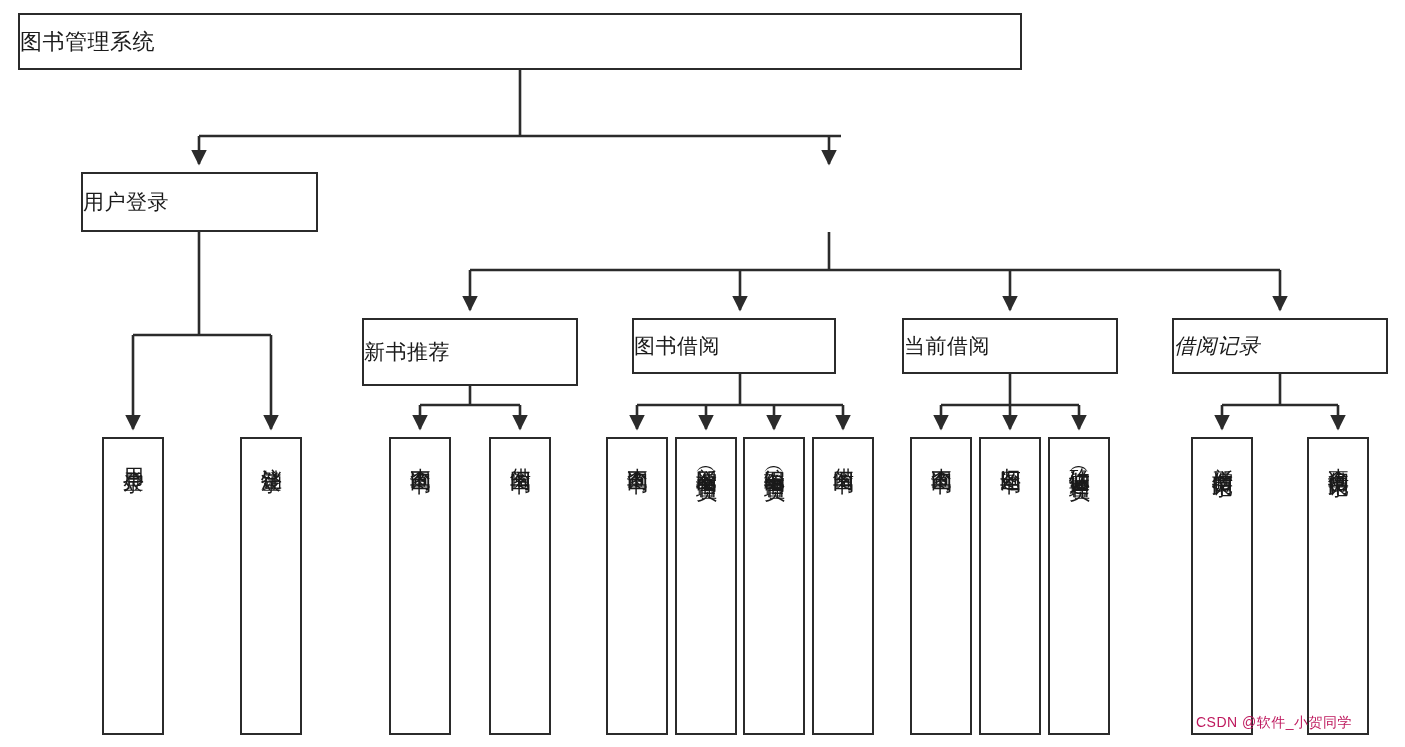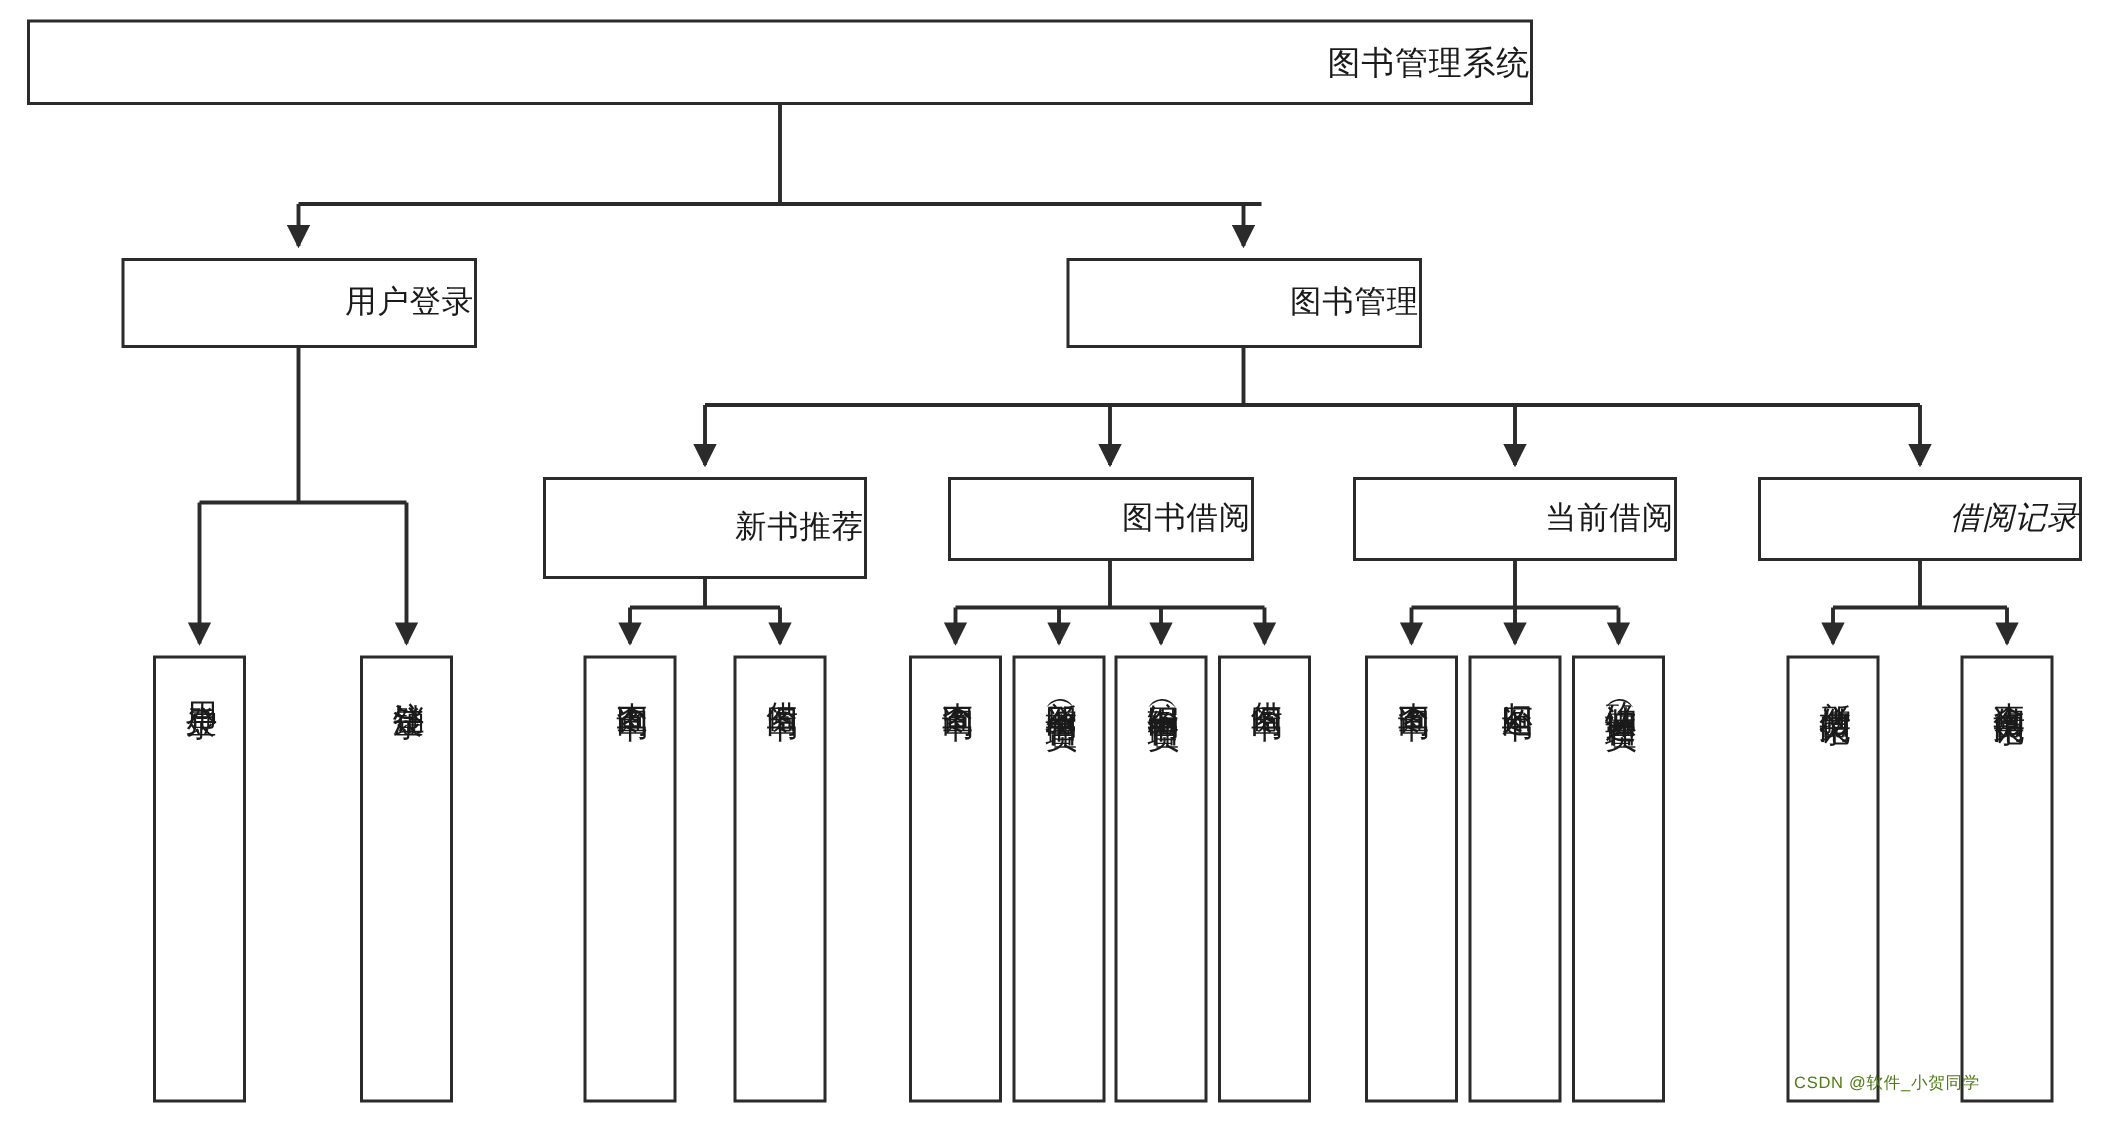--- a/index.html
+++ b/index.html
@@ -26,21 +26,21 @@
     height: 747px;
     pointer-events: none;
   }
   .node {
     position: absolute;
     box-sizing: border-box;
     background: #ffffff;
     border: 2px solid #2b2b2b;
     display: flex;
     align-items: center;
-    justify-content: flex-end;
+    justify-content: flex-start;
     color: #1a1a1a;
   }
   .node .label {
     display: block;
     text-align: center;
     line-height: 1.18;
     white-space: nowrap;
   }
   .node.horiz .label {
     font-size: 21px;
@@ -57,22 +57,22 @@
   .node.vert .label {
     writing-mode: vertical-rl;
     text-orientation: upright;
     font-size: 21px;
     line-height: 1.28;
     letter-spacing: 2px;
     margin: 0 auto;
   }
   .watermark {
     position: absolute;
-    font-size: 11px;
-    color: #4d7c0f;
+    font-size: 14px;
+    color: #be185d;
     white-space: nowrap;
     letter-spacing: 0.5px;
   }
 </style>
 </head>
 <body>
 
 <div id="canvas">
 
   <svg class="edges" viewBox="0 0 1405 747" xmlns="http://www.w3.org/2000/svg">
@@ -126,23 +126,20 @@
   </svg>
 
   <div class="node root horiz" style="left:18px; top:13px; width:1004px; height:57px;">
     <span class="label">图书管理系统</span>
   </div>
 
   <div class="node horiz" style="left:81px; top:172px; width:237px; height:60px;">
     <span class="label">用户登录</span>
   </div>
 
-  <div class="node horiz" style="left:711px; top:172px; width:237px; height:60px;">
-    <span class="label">图书管理</span>
-  </div>
 
   <div class="node horiz" style="left:362px; top:318px; width:216px; height:68px;">
     <span class="label">新书推荐</span>
   </div>
 
   <div class="node horiz" style="left:632px; top:318px; width:204px; height:56px;">
     <span class="label">图书借阅</span>
   </div>
 
   <div class="node horiz" style="left:902px; top:318px; width:216px; height:56px;">

